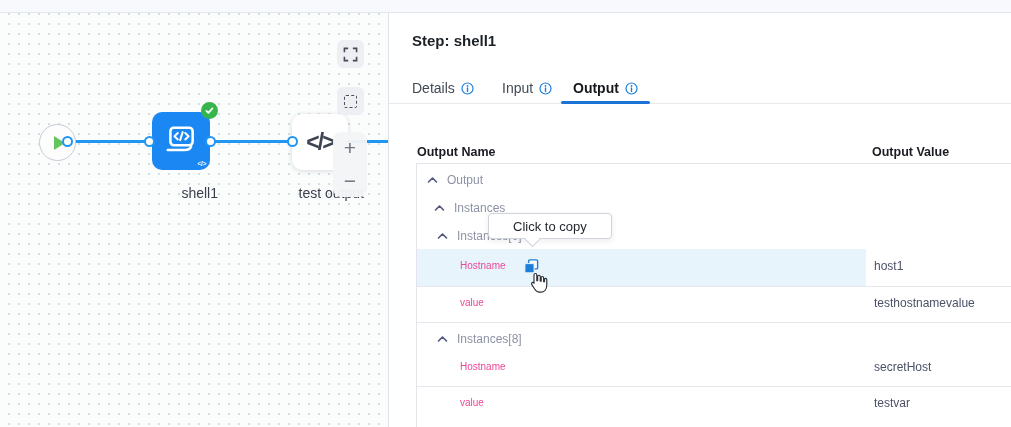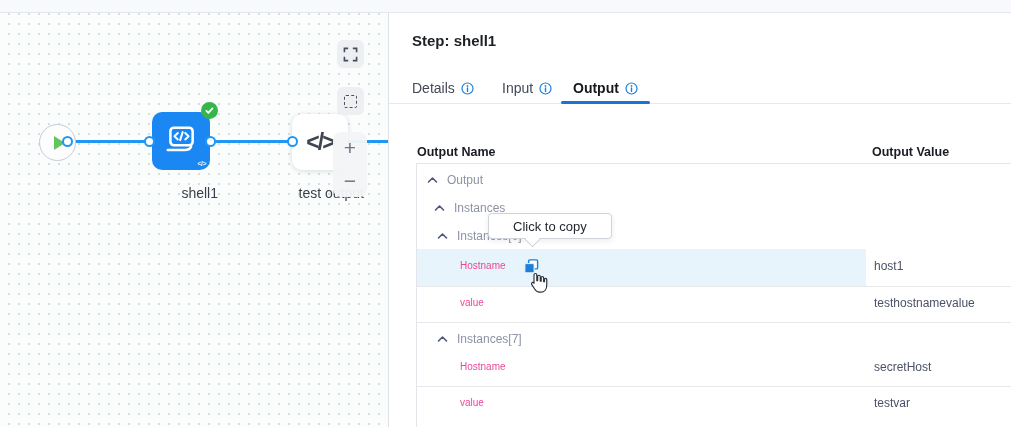--- a/index.html
+++ b/index.html
@@ -210,21 +210,21 @@
     <div class="divider" style="top:273px"></div>
 
     <div class="leaf-label" style="top:284px">value</div>
     <div class="val" style="top:283px">testhostnamevalue</div>
     <div class="divider" style="top:309px"></div>
 
     <div class="grow" style="left:48px; top:319px">
       <svg width="11" height="8" viewBox="0 0 11 8">
         <path d="M1.5 6 L5.5 2 L9.5 6" fill="none" stroke="#50567c" stroke-width="1.6" stroke-linecap="round" stroke-linejoin="round"></path>
       </svg>
-      <span>Instances[7]</span>
+      <span>Instances[8]</span>
     </div>
 
     <div class="leaf-label" style="top:348px">Hostname</div>
     <div class="val" style="top:347px">secretHost</div>
     <div class="divider" style="top:373px"></div>
 
     <div class="leaf-label" style="top:384px">value</div>
     <div class="val" style="top:383px">testvar</div>
 
     <div class="tooltip">

